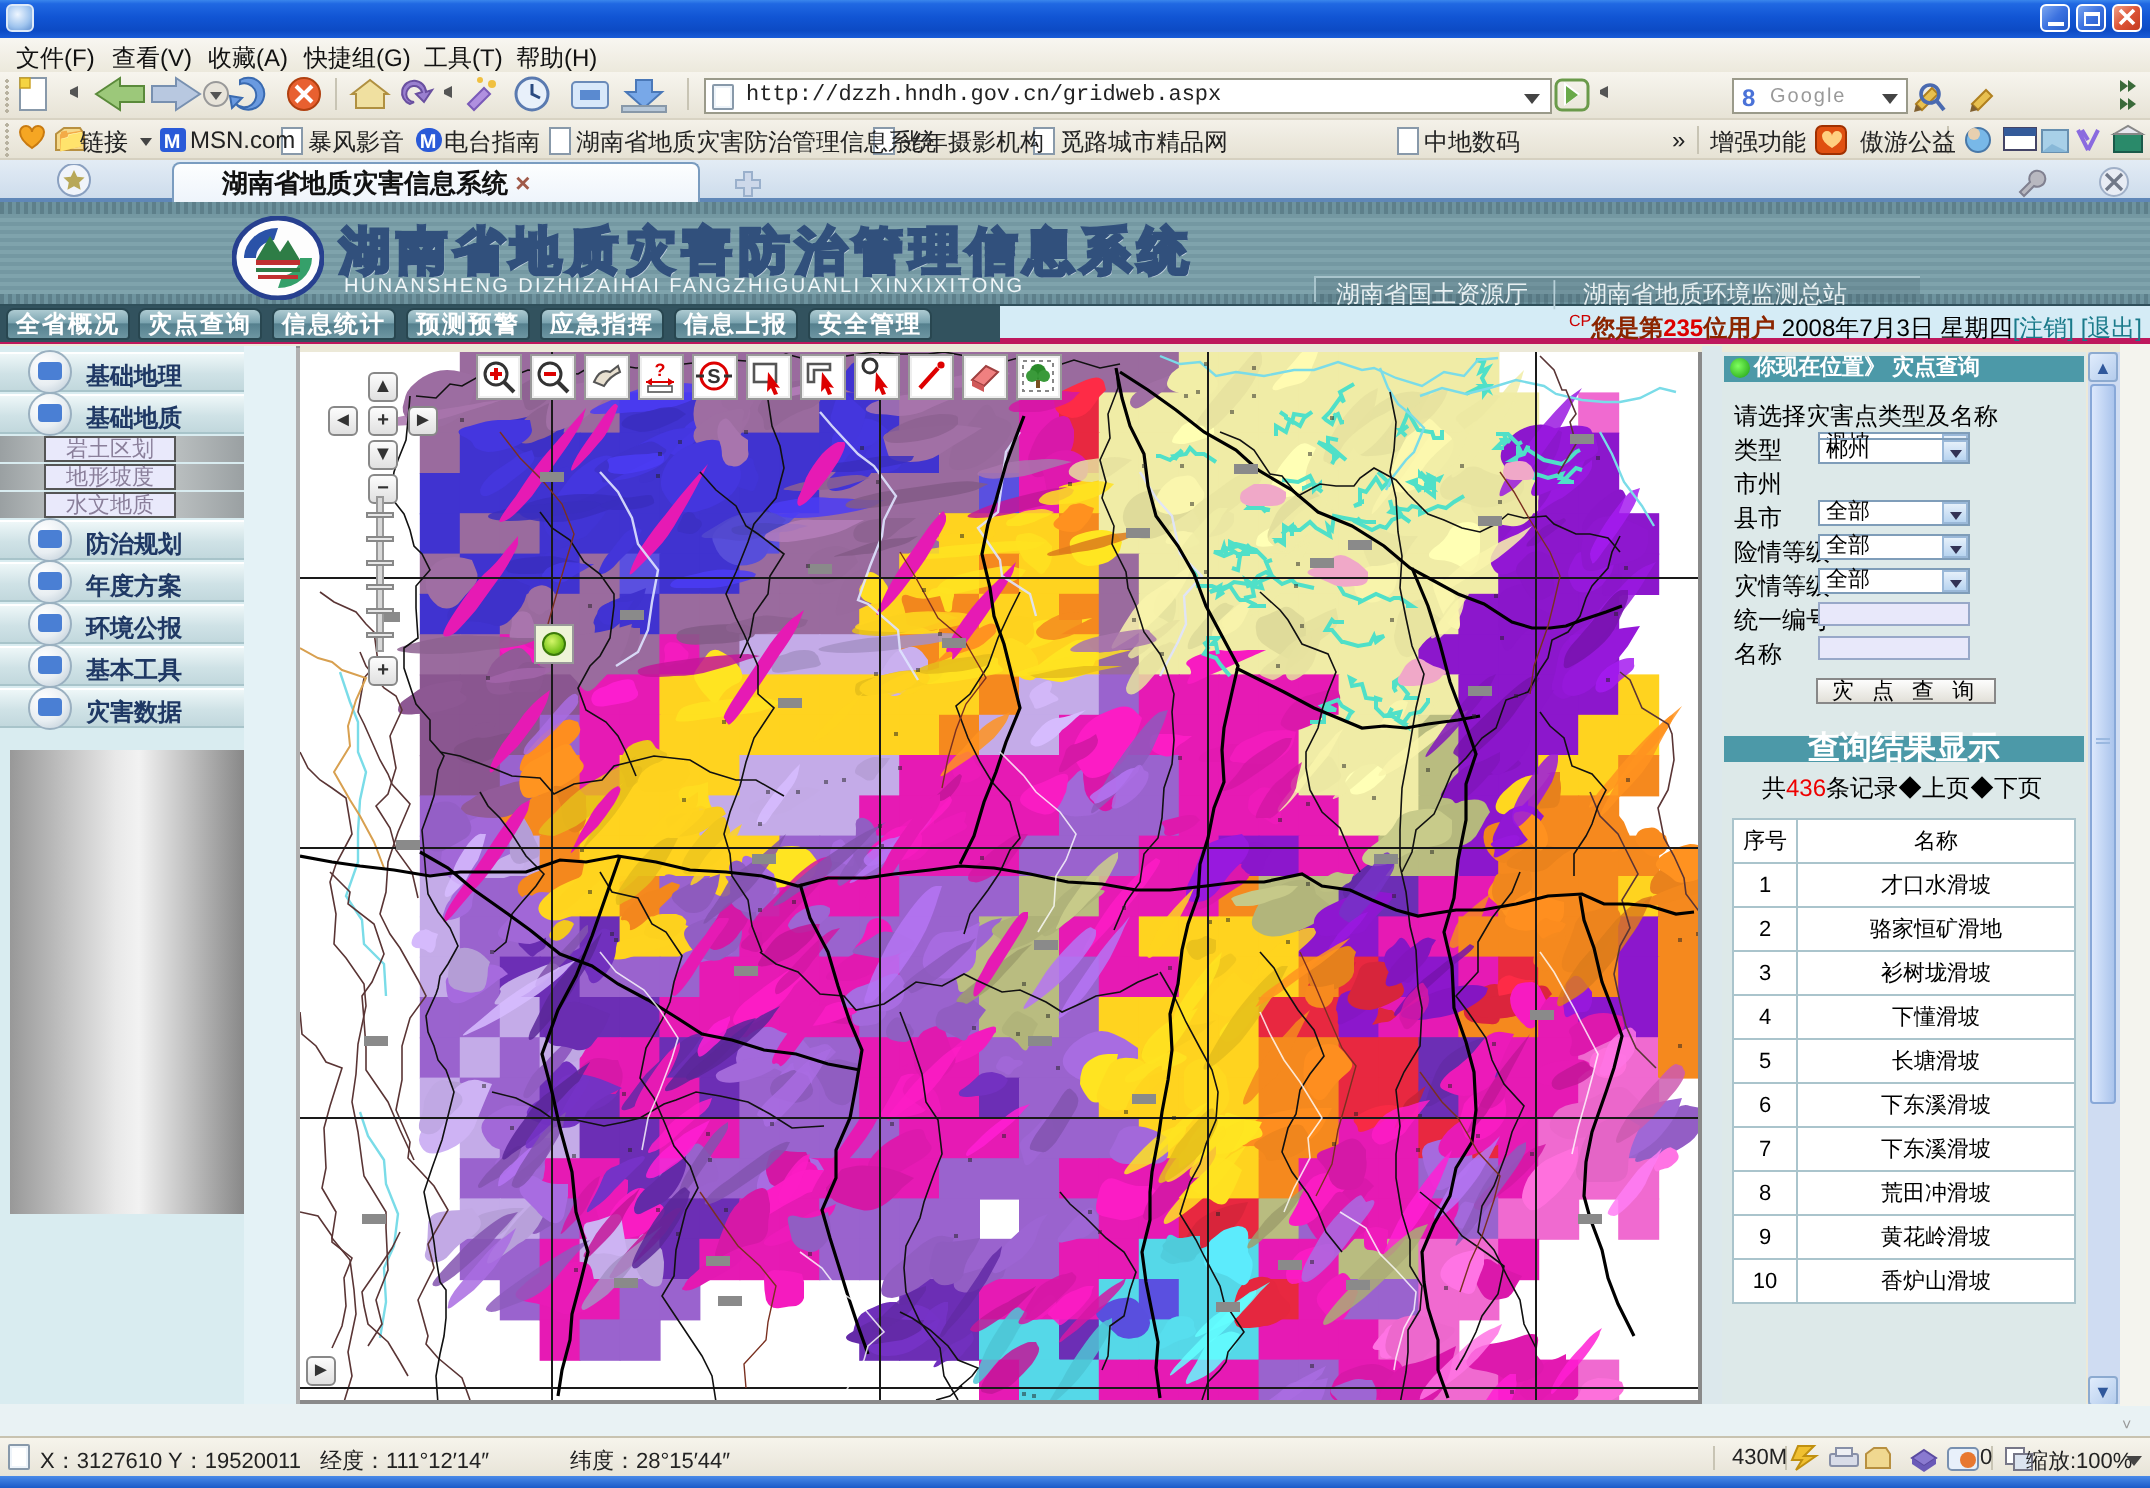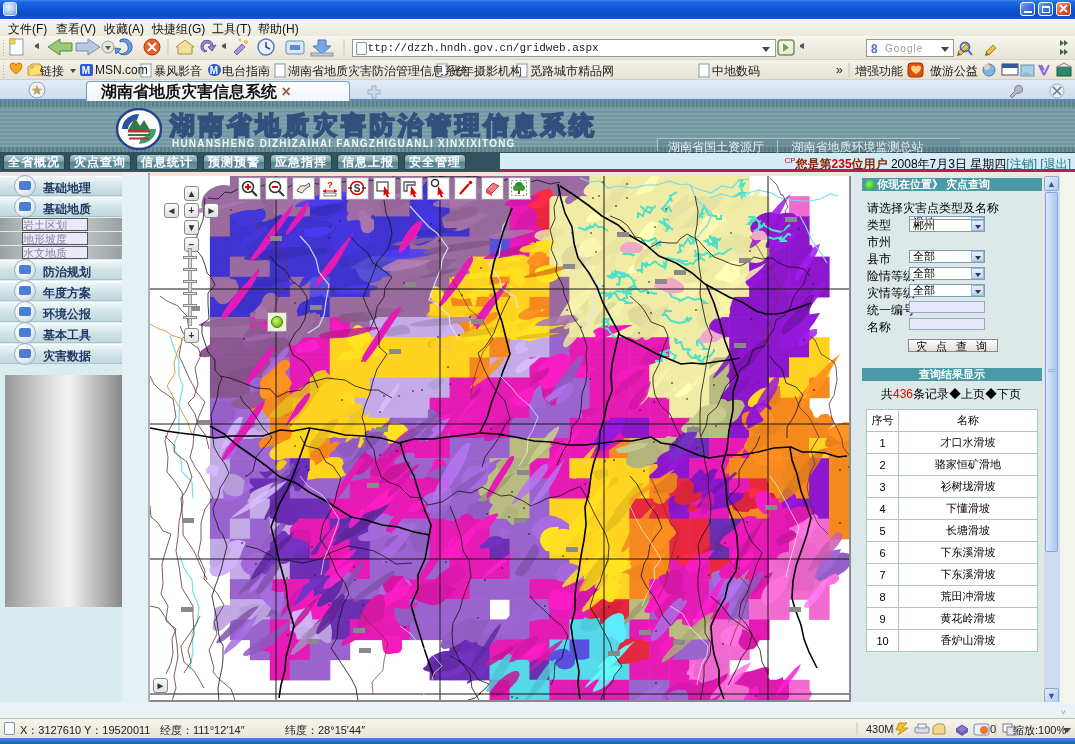--- a/index.html
+++ b/index.html
@@ -15,76 +15,76 @@
 .wbtn{position:absolute;top:2px;width:15px;height:14px;border:1px solid #fff;border-radius:3px;overflow:hidden;
  background:linear-gradient(135deg,#7ba6f0 0%,#3c72e0 50%,#2258c8 100%);color:#fff;
  font-size:10px;line-height:12px;text-align:center;font-weight:bold}
 .wbtn.close{background:linear-gradient(135deg,#f0a088 0%,#dd5436 50%,#c23a20 100%)}
 
 #menubar{position:absolute;left:0;top:19px;width:1075px;height:17px;background:linear-gradient(180deg,#f8f6f1,#ece9dc);font-size:12px;color:#111}
 #menubar span{position:absolute;top:2px}
 
 #toolbar{position:absolute;left:0;top:36px;width:1075px;height:24px;background:linear-gradient(180deg,#f7f5ee,#e7e3d6);border-bottom:1px solid #d8d3c3}
 .grip{position:absolute;top:3px;width:3px;height:18px;background-image:radial-gradient(circle,#b8b2a0 1px,transparent 1px);background-size:3px 3px}
-#addrbox{position:absolute;left:352px;top:3px;width:424px;height:18px;background:#fff;border:1px solid #9a9a8a;font-family:"Liberation Mono",monospace;font-size:11px;color:#222;line-height:16px;padding-left:8px}
+#addrbox{position:absolute;left:352px;top:3px;width:424px;height:18px;background:#fff;border:1px solid #9a9a8a;font-family:"Liberation Mono",monospace;font-size:11px;color:#222;line-height:16px;padding-left:20px}
 #addrbox .pgico{left:3px;top:2px}
 #searchbox{position:absolute;left:866px;top:3px;width:88px;height:18px;background:#fff;border:1px solid #9a9a8a;font-size:11px;color:#999;line-height:16px;padding-left:18px}
 .ddarrow{position:absolute;width:0;height:0;border-left:4px solid transparent;border-right:4px solid transparent;border-top:5px solid #444}
 
 #linksbar{position:absolute;left:0;top:60px;width:1075px;height:20px;background:linear-gradient(180deg,#f4f1e9,#e6e2d4);border-bottom:1px solid #d5d0c0;font-size:12px;color:#222}
 #linksbar span.lk{position:absolute;top:3px}
 .pgico{position:absolute;width:11px;height:13px;background:#fff;border:1px solid #8899aa;border-radius:1px;box-shadow:inset 0 0 0 1px #eef4fa}
 
 #tabbar{position:absolute;left:0;top:80px;width:1075px;height:21px;background:linear-gradient(180deg,#e3ecf5,#cddcec);border-bottom:2px solid #5f87b8}
-#tab1{position:absolute;left:86px;top:1px;width:264px;height:20px;background:linear-gradient(180deg,#fdfeff,#eef4fb);border:1px solid #7a9cc0;border-bottom:none;border-radius:4px 4px 0 0;font-size:16px;font-weight:bold;color:#111;line-height:19px;padding-left:14px}
+#tab1{position:absolute;left:86px;top:1px;width:264px;height:20px;background:linear-gradient(180deg,#fdfeff,#eef4fb);border:1px solid #7a9cc0;border-bottom:none;border-radius:4px 4px 0 0;font-size:13px;font-weight:bold;color:#111;line-height:19px;padding-left:24px}
 
 #banner{position:absolute;left:0;top:101px;width:1075px;height:51px;
  background:repeating-linear-gradient(180deg,#7fa3ac 0px,#7fa3ac 2px,#7498a2 2px,#7498a2 4px);}
 #banner:before{content:"";position:absolute;left:0;top:0;width:100%;height:6px;background:repeating-linear-gradient(90deg,#5d7f8a 0 2px,#6e939e 2px 4px)}
 #banner:after{content:"";position:absolute;left:0;bottom:0;width:100%;height:5px;background:repeating-linear-gradient(90deg,#5d7f8a 0 2px,#6e939e 2px 4px)}
 #btitle{position:absolute;left:170px;top:8px;width:600px;font-size:25px;font-weight:bold;color:#44618c;letter-spacing:3.5px;z-index:3;-webkit-text-stroke:1.9px #31507c;text-shadow:1px 1px 0 #c0d0dc}
-#bsub{position:absolute;left:172px;top:37px;font-size:10px;font-weight:bold;color:#f0f6f8;letter-spacing:1.2px;z-index:3}
+#bsub{position:absolute;left:172px;top:37px;font-size:10px;font-weight:normal;color:#f0f6f8;letter-spacing:1.2px;z-index:3}
 #blinks{position:absolute;left:668px;top:38px;font-size:12px;color:#e8f0f2;z-index:4}
 
 #navbar{position:absolute;left:0;top:152px;width:1075px;height:20px;background:#d5ecf6;border-top:1px solid #2f4f5a;border-bottom:3px solid #be185d}
 #navdark{position:absolute;left:0;top:0;width:500px;height:18px;background:#32525e}
 .ntab{position:absolute;top:1px;height:16px;width:62px;border-radius:4px 4px 2px 2px;
  background:linear-gradient(180deg,#aecbd2 0%,#7ba4b0 45%,#55808e 50%,#6d96a2 100%);
  border:1px solid #284650;color:#fff;font-size:12px;font-weight:bold;text-align:center;line-height:15px;letter-spacing:1px}
 #userinfo{position:absolute;right:4px;top:3px;font-size:12px;color:#000}
 #userinfo b{color:#8b2500}
 #userinfo .lnk{color:#1a7a8a}
 
 #sidebar{position:absolute;left:0;top:173px;width:122px;height:530px;background:#d9ecf0;padding-top:3px}
 .sbtn{position:relative;height:20px;margin-bottom:1px;background:linear-gradient(180deg,#eef7f8 0%,#cfe2e6 55%,#c2d8dd 100%);border-top:1px solid #fff;border-bottom:1px solid #a8c4ca}
 .sbtn .cir{position:absolute;left:14px;top:-2px;width:22px;height:22px;border-radius:50%;background:radial-gradient(circle at 35% 30%,#ffffff,#e8eef2 55%,#b8c8d4);border:1px solid #9ab0c0;z-index:2}
 .sbtn .cir i{position:absolute;left:4px;top:5px;width:12px;height:9px;background:#4a7fd4;border-radius:2px}
 .sbtn .txt{position:absolute;left:43px;top:3px;font-size:12px;font-weight:bold;color:#1f3864}
 .ssub{position:relative;height:13px;background:linear-gradient(90deg,#9aa0a2,#d8dcdc 45%,#9aa0a2);margin-bottom:1px}
-.ssub .box{position:absolute;left:22px;top:0px;width:66px;height:13px;background:#e9e9fb;border:1px solid #555;font-size:11px;color:#8a7f9a;line-height:12px}
+.ssub .box{position:absolute;left:22px;top:0px;width:66px;height:13px;background:#e9e9fb;border:1px solid #555;font-size:11px;color:#8a7f9a;text-align:center;line-height:12px}
 #greyblock{position:absolute;left:5px;top:202px;width:117px;height:232px;background:linear-gradient(90deg,#989898 0%,#e8e8e8 45%,#f2f2f2 55%,#888 100%)}
 #mapgutter{position:absolute;left:122px;top:173px;width:28px;height:530px;background:#e4f2f6;border-right:2px solid #909090}
 #mappane{position:absolute;left:150px;top:176px;width:699px;height:524px;background:#fff}
 .mtb{position:absolute;top:1px;width:23px;height:23px;background:#fff;border:1px solid #999;box-shadow:inset 0 0 0 1px #eee}
 .panb{position:absolute;width:15px;height:15px;background:linear-gradient(180deg,#fcfcfc,#e0e0e0);border:1px solid #888;border-radius:3px;color:#333;font-size:10px;line-height:13px;text-align:center;font-weight:bold}
 #zoomtrack{position:absolute;left:38px;top:72px;width:4px;height:78px;background:#d8d8d8;border:1px solid #999}
 .ztick{position:absolute;left:33px;width:14px;height:3px;background:#e8e8e8;border:1px solid #888}
 #greenplus{position:absolute;left:117px;top:136px;width:20px;height:20px;background:#eef4d8;border:1px solid #999}
 #greenplus i{position:absolute;left:3px;top:3px;width:12px;height:12px;border-radius:50%;background:radial-gradient(circle at 40% 35%,#d4f66a,#7ec820 60%,#4a9a10);border:1px solid #3a7a0a}
 #panelgap{position:absolute;left:851px;top:173px;width:10px;height:530px;background:#dce8ec}
 #rightpanel{position:absolute;left:861px;top:176px;width:182px;height:527px;background:#dde9e9;font-size:12px}
 
 #rphead{position:absolute;left:1px;top:2px;width:180px;height:13px;background:#4c99a8;color:#fff;font-weight:bold;font-size:11px;line-height:13px}
 #rpform label{position:absolute;left:6px;font-size:12px;color:#000}
 .rsel{position:absolute;left:48px;width:76px;height:13px;background:#fff;border:1px solid #7f9db9;font-size:11px;line-height:11px;padding-left:3px}
 .rsel .da{position:absolute;right:0;top:0;width:13px;height:11px;background:linear-gradient(180deg,#e6f0fa,#b8d4f0);border:1px solid #9ab8d8}
 .rsel .da:after{content:"";position:absolute;left:3px;top:4px;border-left:3px solid transparent;border-right:3px solid transparent;border-top:4px solid #335}
 .rinp{position:absolute;left:48px;width:76px;height:12px;background:#e8e8fa;border:1px solid #98a8c8}
 #rpbtn{position:absolute;left:47px;top:163px;width:90px;height:13px;background:linear-gradient(180deg,#fdfdfd,#e2e0d8);border:1px solid #888;font-size:11px;text-align:center;line-height:12px;letter-spacing:3px}
-#rphead2{position:absolute;left:1px;top:192px;width:180px;height:13px;background:#4c99a8;color:#fff;font-weight:bold;font-size:11px;text-align:center;line-height:13px}
+#rphead2{position:absolute;left:1px;top:192px;width:180px;height:13px;background:#4c99a8;color:#fff;font-weight:bold;font-size:16px;text-align:center;line-height:13px}
 #rpcount{position:absolute;left:0;top:210px;width:180px;text-align:center;font-size:12px;color:#000}
 #rptable{position:absolute;left:5px;top:233px;width:172px;border-collapse:collapse;font-size:11px}
 #rptable td{border:1px solid #aac4cc;background:#fff;text-align:center;height:22px;color:#000}
 
 .sb{position:absolute;background:#cfdcf2}
 .sbbtn{position:absolute;width:15px;height:15px;background:linear-gradient(135deg,#e0ecfc,#b4ccec);border:1px solid #8caad0;border-radius:2px;color:#30589c;font-size:9px;text-align:center;line-height:14px}
 .sbthumb{position:absolute;left:1px;width:13px;background:linear-gradient(90deg,#dce8fc,#aac4ec);border:1px solid #88a8d8;border-radius:2px}
 
 #statusfill{position:absolute;left:0;top:702px;width:1075px;height:16px;background:#e9f2f4}
 #statusbar{position:absolute;left:0;top:718px;width:1075px;height:20px;background:linear-gradient(180deg,#f6f4ec,#e8e4d8);border-top:1px solid #c8c3b0;font-size:11px;color:#222}

